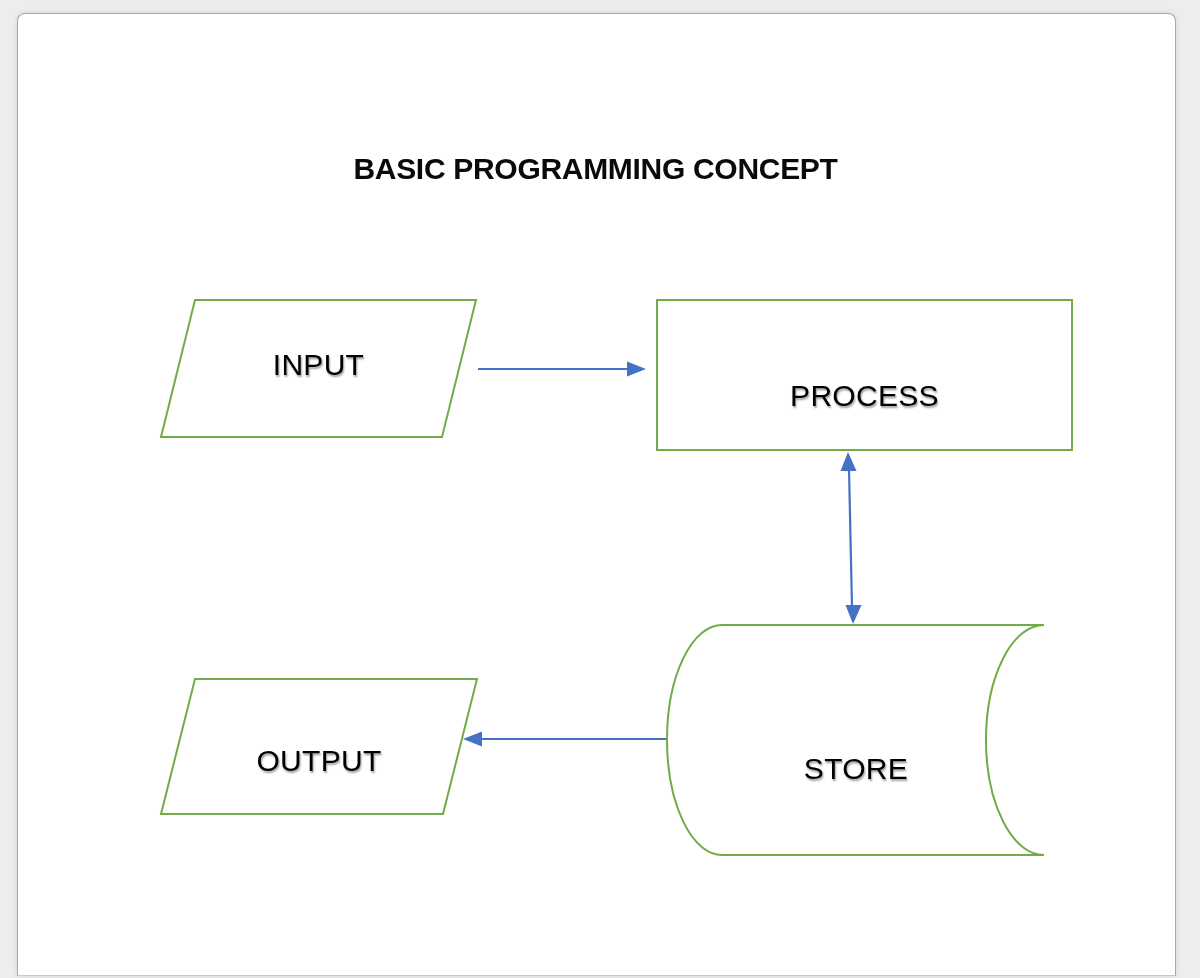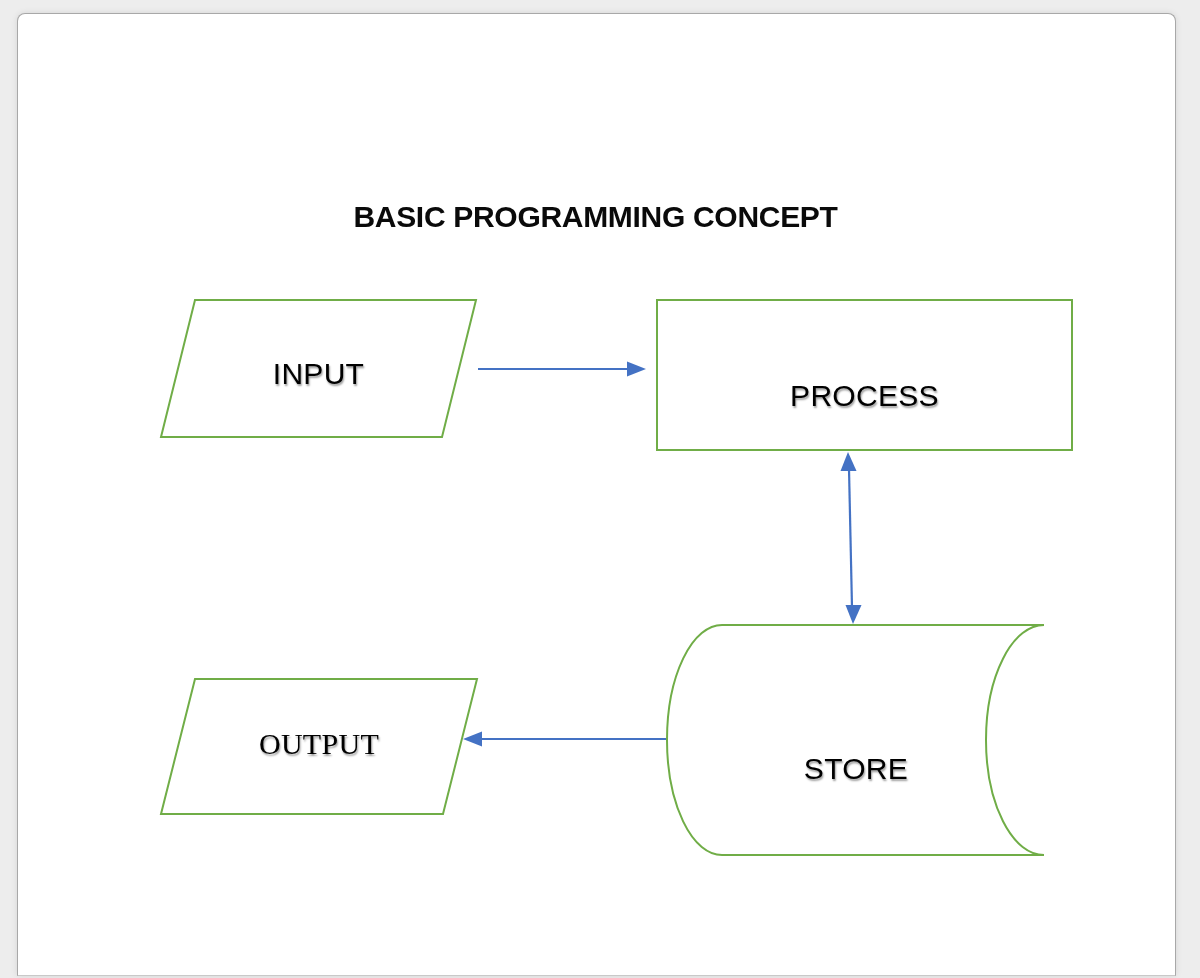--- a/index.html
+++ b/index.html
@@ -22,43 +22,42 @@
   }
   .doc-title {
     position: absolute;
     left: 17px; top: 152px;
     width: 1157px;
     text-align: center;
     font-size: 30px;
     font-weight: bold;
     letter-spacing: -0.3px;
     color: #0a0a0a;
-    margin-top: 48px;
   }
   svg.diagram-canvas {
     position: absolute;
     left: 0; top: 0;
     width: 1200px; height: 978px;
   }
   .shape-label {
     position: absolute;
     display: flex;
     align-items: center;
     justify-content: center;
     color: #000;
     font-size: 30px;
     font-weight: normal;
     letter-spacing: 0.3px;
     text-shadow: 1px 2px 2px rgba(0,0,0,0.38);
     pointer-events: none;
   }
-  .label-input   { left: 161px; top: 309px; width: 315px; height: 129px; }
+  .label-input   { left: 161px; top: 300px; width: 315px; height: 129px; }
   .label-process { left: 657px; top: 300px; width: 415px; height: 191px; }
   .label-store   { left: 667px; top: 625px; width: 378px; height: 288px; }
-  .label-output  { left: 161px; top: 662px; width: 316px; height: 164px; font-family: Liberation Serif, serif; }
+  .label-output  { left: 161px; top: 679px; width: 316px; height: 164px; }
 
   .shape-outline { fill: #ffffff; stroke: #70AD47; stroke-width: 2; }
   .connector-line { stroke: #4472C4; stroke-width: 2.2; fill: none; }
   .connector-head { fill: #4472C4; stroke: none; }
 </style>
 </head>
 <body>
 
 <div class="page"></div>
 

